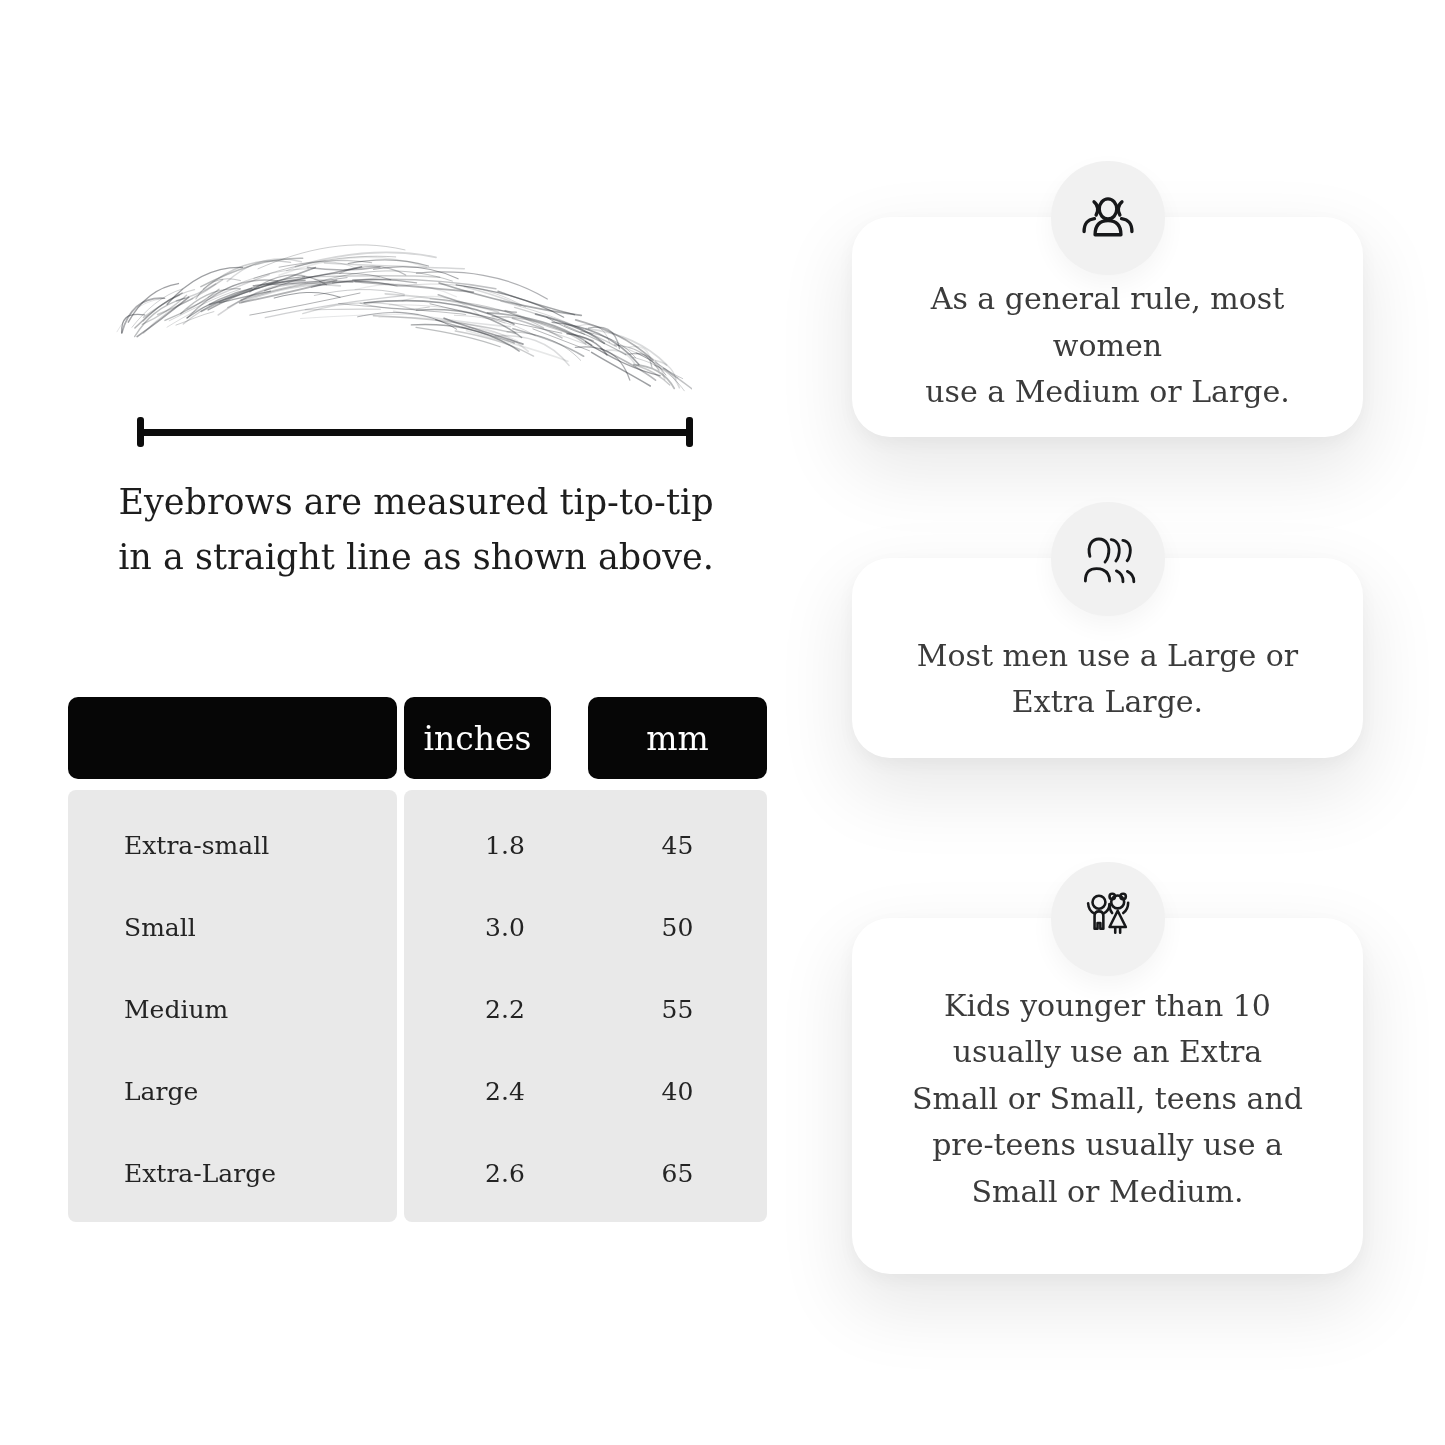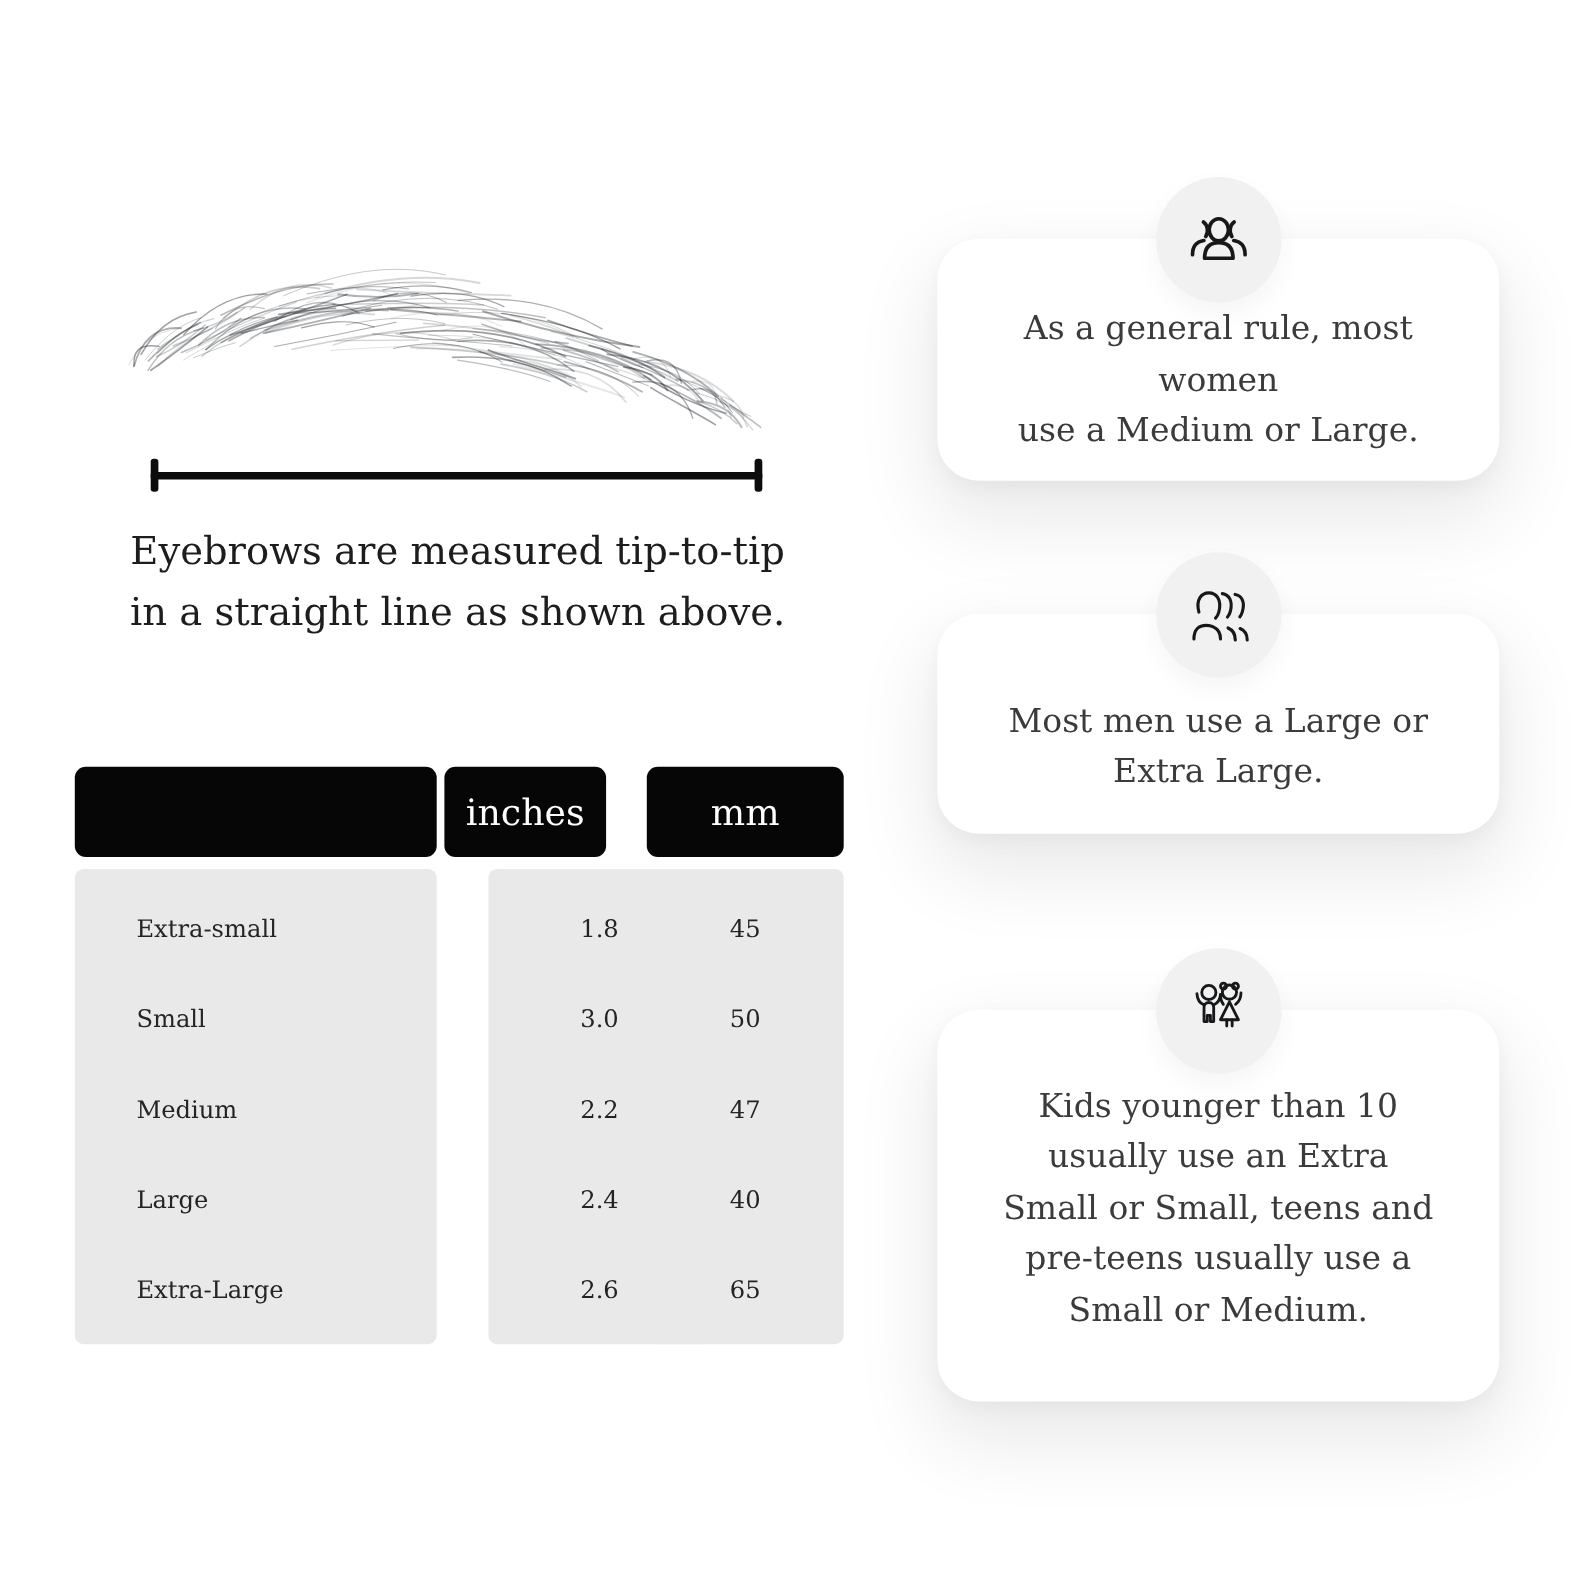--- a/index.html
+++ b/index.html
@@ -20,23 +20,23 @@
   
   .size-table{position:absolute;left:68px;top:697px;width:700px;height:525px;}
   .th{position:absolute;top:0;height:82px;background:#060606;border-radius:10px;
       color:#ffffff;font-size:33px;display:flex;align-items:center;justify-content:center;}
   .th.c1{left:0;width:329px;}
   .th.c2{left:336px;width:147px;}
   .th.c3{left:520px;width:179px;}
   .col{position:absolute;top:93px;height:432px;background:#e9e9e9;border-radius:8px;
        box-sizing:border-box;padding-top:14px;}
   .col.c1{left:0;width:329px;}
-  .col.c2{left:336px;width:202px;margin-left:40px;}
+  .col.c2{left:336px;width:202px;}
   .col.c3{left:520px;width:179px;}
-  .cell{height:82px;display:flex;align-items:center;font-size:22px;color:#242424;}
+  .cell{height:82px;display:flex;align-items:center;font-size:25px;color:#242424;}
   .col.c1 .cell{padding-left:56px;}
   .col.c2 .cell,.col.c3 .cell{justify-content:center;}
   
   .card{position:absolute;left:852px;width:511px;background:#ffffff;border-radius:38px;
     box-shadow:0 30px 70px 8px rgba(0,0,0,0.085),0 6px 18px rgba(0,0,0,0.04);
     box-sizing:border-box;display:flex;flex-direction:column;justify-content:center;
     text-align:center;font-size:30px;line-height:1.55;color:#3b3b3b;}
   .card .lines{margin:0 auto;}
   .card1{top:217px;height:220px;padding:64px 20px 26px;}
   .card2{top:558px;height:200px;padding:64px 20px 22px;}
@@ -219,21 +219,21 @@
     <div class="col c2">
       <div class="cell">1.8</div>
       <div class="cell">3.0</div>
       <div class="cell">2.2</div>
       <div class="cell">2.4</div>
       <div class="cell">2.6</div>
     </div>
     <div class="col c3">
       <div class="cell">45</div>
       <div class="cell">50</div>
-      <div class="cell">47</div>
+      <div class="cell">55</div>
       <div class="cell">40</div>
       <div class="cell">65</div>
     </div>
   </div>
 
   <div class="card card1">
     <div class="badge">
       <svg class="ico" viewBox="0 0 48 48" stroke-width="2.6">
         <ellipse cx="24" cy="17" rx="6.8" ry="7.8"></ellipse>
         <path d="M14,37 c0,-8 4.2,-11 10,-11 c5.8,0 10,3 10,11 z"></path>

